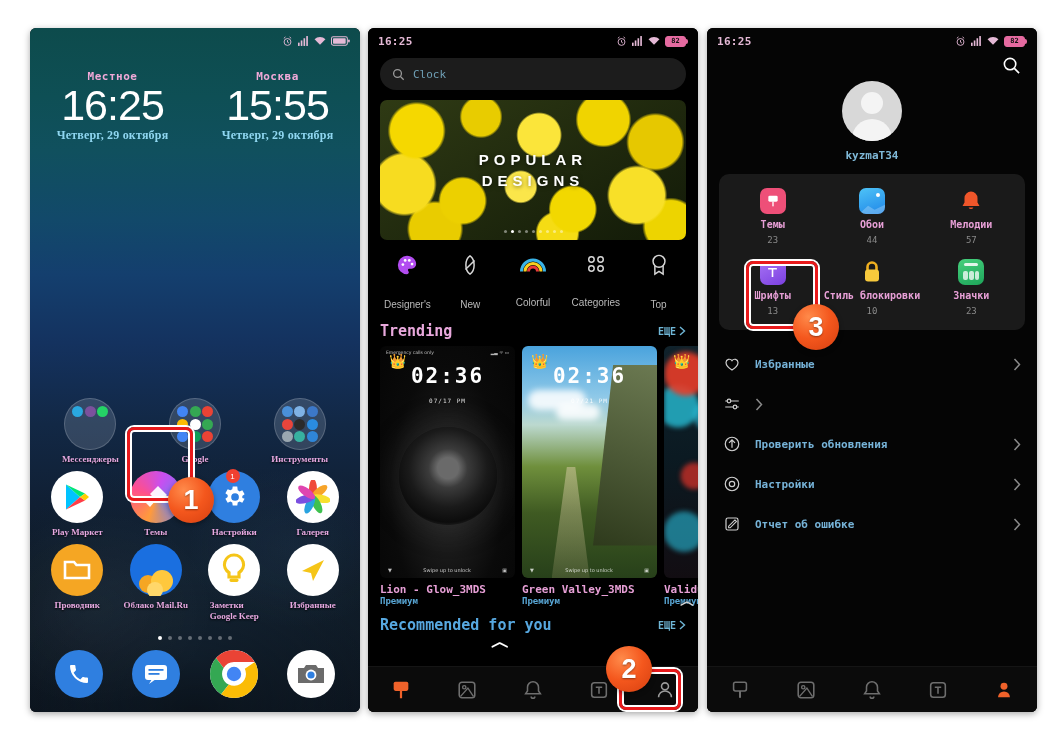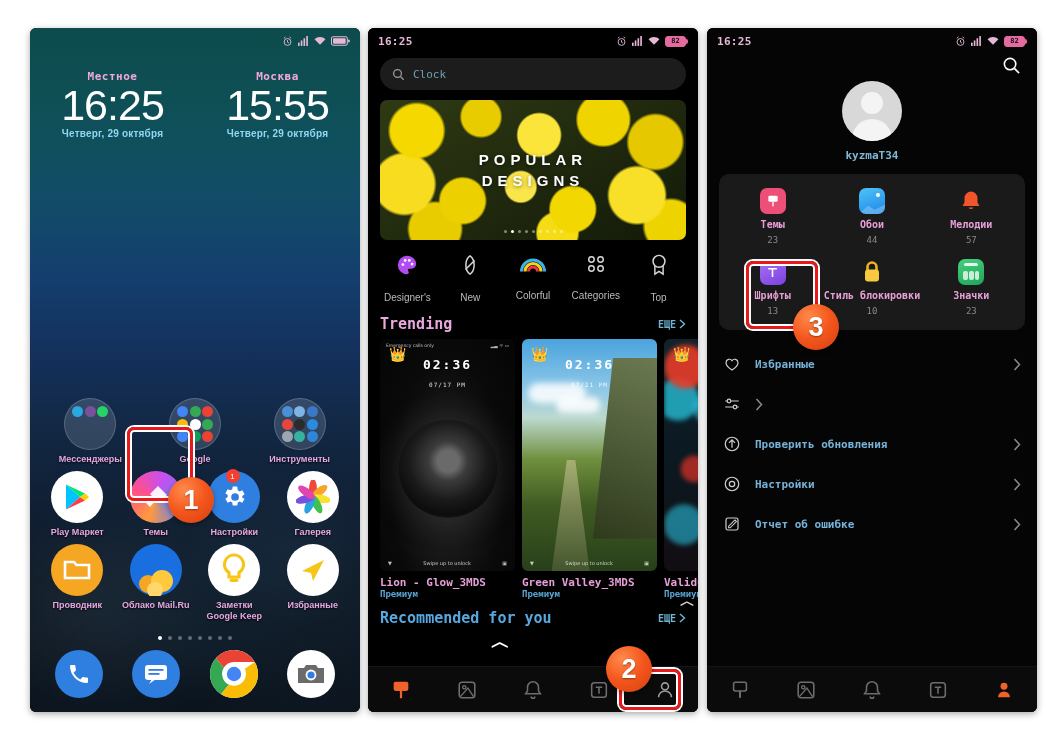--- a/index.html
+++ b/index.html
@@ -57,34 +57,34 @@
   .clock .cl-label {
     font-size:11px; color:#f0a9d8; font-weight:bold;
     font-family:"DejaVu Sans Mono", monospace; letter-spacing:.5px;
   }
   .clock .cl-time {
     font-size:43px; color:#fff; line-height:1.05;
     font-family:"Liberation Sans", sans-serif; font-weight:300;
     letter-spacing:-1px;
   }
   .clock .cl-date {
-    font-size:10px; color:#8fd6f0; font-weight:bold;
-    font-family:Liberation Sans, sans-serif; letter-spacing:.2px;
+    font-size:12px; color:#8fd6f0; font-weight:bold;
+    font-family:Liberation Serif, serif; letter-spacing:.2px;
   }
 
   .appgrid { margin-top:auto; padding:0 8px; }
   .approw { display:flex; margin-bottom:6px; }
   .appcell {
     flex:1; display:flex; flex-direction:column; align-items:center;
     position:relative;
   }
   .appicon { width:52px; height:52px; border-radius:50%; position:relative; }
   .applabel {
     margin-top:4px; font-size:9px; line-height:11px; color:#e6a8e0;
-    text-align:center; font-family:Liberation Sans, sans-serif;
+    font-family:Liberation Serif, serif;
     font-weight:bold; text-shadow:0 1px 2px rgba(0,0,0,.9);
     max-width:76px;
   }
 
   .folder {
     width:52px; height:52px; border-radius:50%;
     background:rgba(170,180,200,.22);
     border:1px solid rgba(255,255,255,.18);
     display:grid; grid-template-columns:repeat(3,1fr);
     grid-auto-rows:1fr; gap:1.5px; padding:7px;
@@ -141,21 +141,21 @@
     text-shadow:0 1px 4px rgba(0,0,0,.55);
   }
   .banner-dots {
     position:absolute; bottom:7px; left:0; right:0;
     display:flex; justify-content:center; gap:4px;
   }
   .banner-dots i { width:3px; height:3px; border-radius:50%; background:rgba(255,255,255,.45); }
   .banner-dots i.on { background:#fff; }
 
   .catrow { display:flex; padding:14px 8px 10px; }
-  .catcell { flex:1; display:flex; flex-direction:column; align-items:center; gap:16px; }
+  .catcell { flex:1; display:flex; flex-direction:column; align-items:center; gap:23px; }
   .catlabel { font-size:10px; color:#b9b9b9; font-family:"Liberation Sans", sans-serif; }
 
   .sechead {
     display:flex; justify-content:space-between;
     padding:2px 12px 6px;
   }
   .sectitle {
     font-size:15px; font-weight:bold; color:#e8a8dc;
     font-family:"DejaVu Sans Mono", monospace;
   }
@@ -169,21 +169,21 @@
   .card { width:135px; flex:none; }
   .card.third { width:100px; }
   .thumb {
     height:232px; border-radius:6px; overflow:hidden; position:relative;
   }
   .thumb .crown { position:absolute; top:7px; left:9px; font-size:14px; z-index:3; }
   .thumb .th-time {
     position:absolute; top:18px; left:0; right:0; text-align:center;
     color:#fff; font-family:"DejaVu Sans Mono", monospace;
   }
-  .thumb .th-time b { font-size:13px; letter-spacing:2px; display:block; }
+  .thumb .th-time b { font-size:21px; letter-spacing:2px; display:block; }
   .thumb .th-time small { font-size:6px; opacity:.85; letter-spacing:1px; }
   .thumb .th-bottom {
     position:absolute; bottom:5px; left:0; right:0;
     display:flex; align-items:center; justify-content:space-between;
     padding:0 8px; color:rgba(255,255,255,.75); font-size:5px;
   }
   .thumb .th-top {
     position:absolute; top:3px; left:0; right:0;
     display:flex; align-items:center; justify-content:space-between;
     padding:0 6px; color:rgba(255,255,255,.7); font-size:4.5px;

